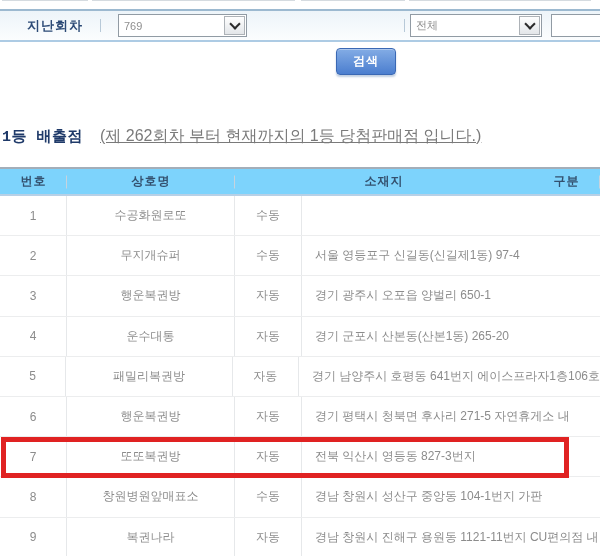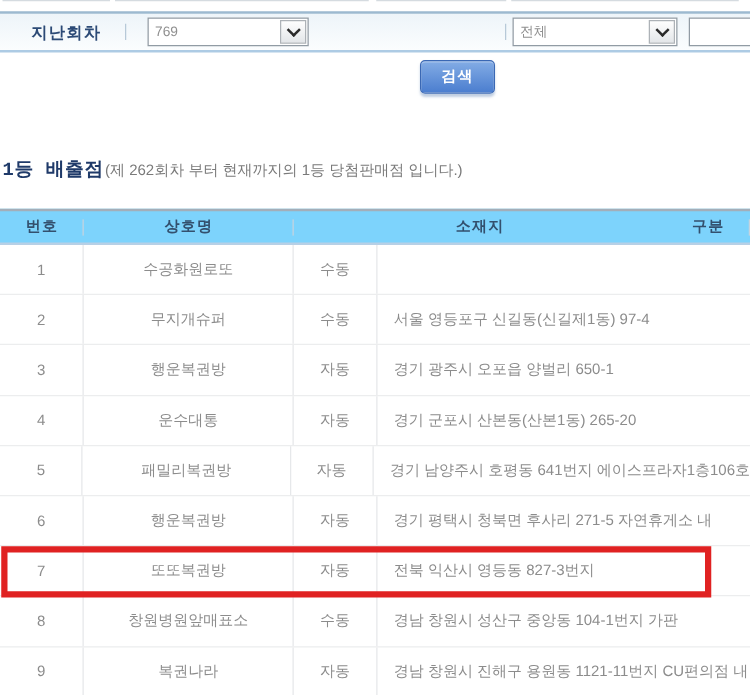--- a/index.html
+++ b/index.html
@@ -11,22 +11,22 @@
   
   .tl { position:absolute; top:0; height:1px; background:#d5dbe0; }
 
   
   .form-bar {
     position:absolute; top:9px; left:0; width:600px; height:29px;
     background:linear-gradient(#edf4f9,#fbfdfe);
     border-top:2px solid #9cb9d0; border-bottom:2px solid #adcbe4;
   }
   .round-label {
-    position:absolute; left:11px; top:0; width:70px; height:29px; line-height:29px;
-    text-align:right; font-size:13px; font-weight:bold; color:#2c4a76; letter-spacing:1px;
+    position:absolute; left:27px; top:0; width:70px; height:29px; line-height:29px;
+    text-align:left; font-size:13px; font-weight:bold; color:#2c4a76; letter-spacing:1px;
   }
   .vsep { position:absolute; top:8px; width:1px; height:13px; background:#b7c9d8; }
   .sel {
     position:absolute; top:3px; height:23px; background:#fff;
     border:1px solid #919ba4; box-sizing:border-box;
     display:flex; align-items:center; font-size:11px; color:#8f8f8f; cursor:pointer;
   }
   .sel .val { padding-left:5px; flex:1; white-space:nowrap; overflow:hidden; }
   .arrow-btn {
     width:21px; height:19px; margin-right:1px; flex:0 0 auto;
@@ -46,21 +46,21 @@
     background:linear-gradient(#83ace5,#4b7ecf);
     border:1px solid #3a68b4; border-radius:4px;
     color:#fff; font-size:12px; font-weight:bold; letter-spacing:1px;
     display:flex; align-items:center; justify-content:center; cursor:pointer;
     box-shadow:0 2px 2px rgba(140,165,200,.55), inset 0 1px 0 rgba(255,255,255,.35);
   }
 
   
   .heading { position:absolute; top:126px; left:2px; white-space:nowrap; }
   .title { font-size:15px; font-weight:bold; color:#1f3a69; letter-spacing:.5px;font-family:Liberation Mono, monospace; }
-  .subtitle { font-size:12px; color:#7a7a7a; margin-left:1px; }
+  .subtitle { font-size:16px; color:#7a7a7a; margin-left:17px;text-decoration:underline; }
 
   
   .table { position:absolute; top:167px; left:0; width:600px; }
   .thead {
     height:25px; background:#7dd3fc; display:flex;
     border-top:2px solid #a3aeb9; border-bottom:2px solid #b7d0e6;
   }
   .th {
     position:relative; display:flex; align-items:center; justify-content:center;
     color:#33506e; font-size:12px; font-weight:bold; letter-spacing:1px;

